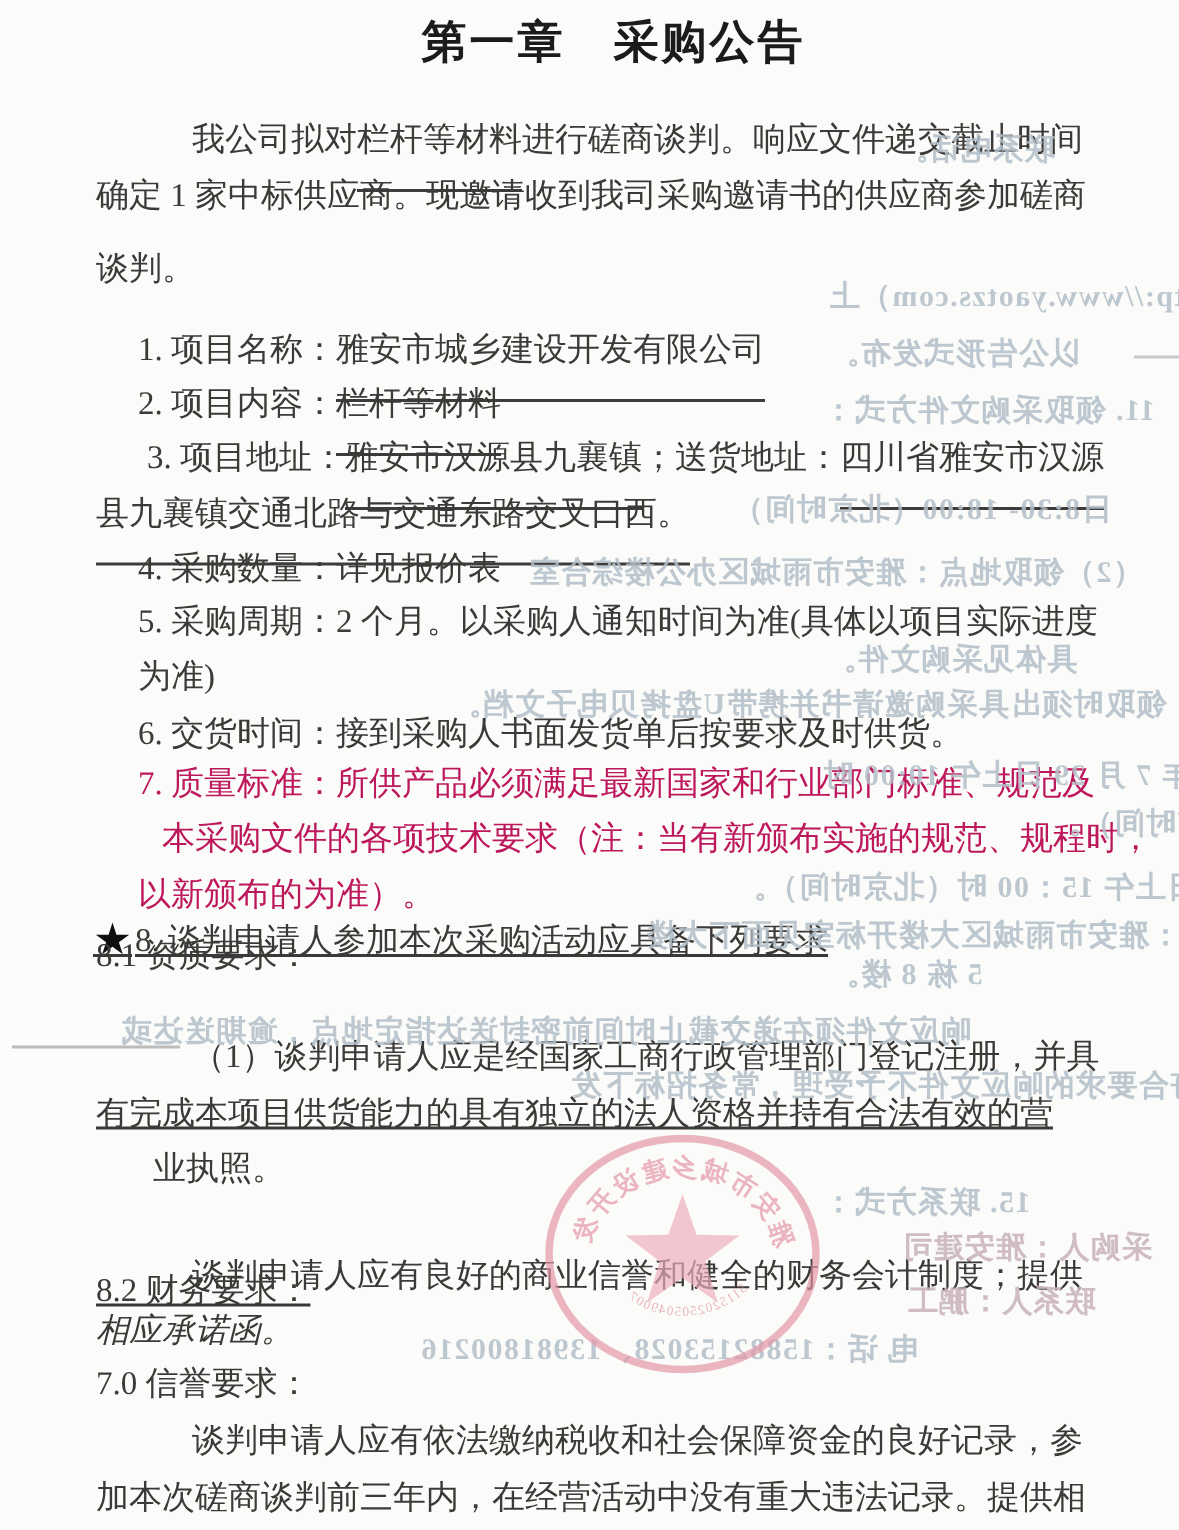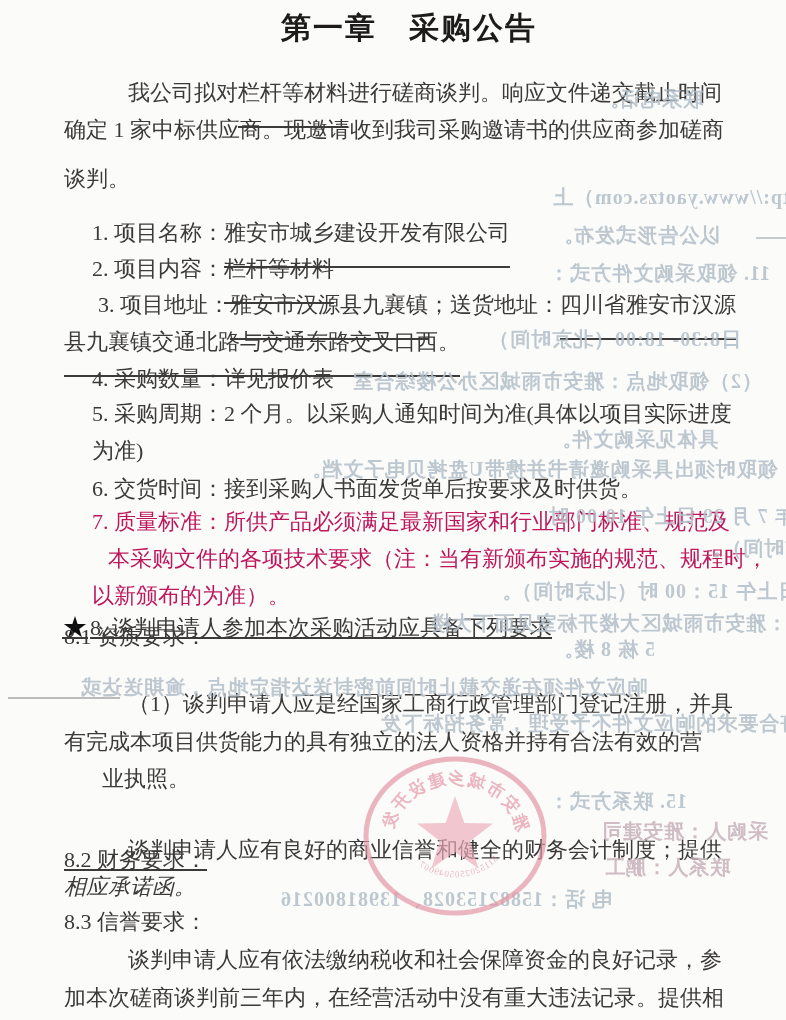--- a/index.html
+++ b/index.html
@@ -71,26 +71,26 @@
       <div class="line" style="left: 92px; top: 364px;"><span class="seg">4. 采购数量：详见报价表</span></div>
       <div class="line" style="left: 92px; top: 399px;"><span class="seg">5. 采购周期：2 个月。以采购人通知时间为准(具体以项目实际进度</span></div>
       <div class="line" style="left: 92px; top: 436px;"><span class="seg">为准)</span></div>
       <div class="line" style="left: 92px; top: 474px;"><span class="seg">6. 交货时间：接到采购人书面发货单后按要求及时供货。</span></div>
       <div class="line bold" style="left: 92px; top: 507px;"><span class="seg">7. 质量标准：所供产品必须满足最新国家和行业部门标准、规范及</span></div>
       <div class="line bold" style="left: 92px; top: 544px; margin-left: 16px;"><span class="seg">本采购文件的各项技术要求（注：当有新颁布实施的规范、规程时，</span></div>
       <div class="line bold" style="left: 92px; top: 581px;"><span class="seg">以新颁布的为准）。</span></div>
       <div class="line" style="left: 62px; top: 612px; text-decoration: underline;"><span class="seg star">★</span><span class="seg">8. 谈判申请人参加本次采购活动应具备下列要求</span></div>
       <div class="line" style="left: 64px; top: 622px;"><span class="seg">8.1 资质要求：</span></div>
       <div class="line" style="left: 128px; top: 689px;"><span class="seg">（1）谈判申请人应是经国家工商行政管理部门登记注册，并具</span></div>
-      <div class="line" style="left: 64px; top: 727px;"><span class="seg">有完成本项目供货能力的具有独立的法人资格并持有合法有效的营</span></div>
+      <div class="line" style="left: 64px; top: 727px; text-decoration: underline;"><span class="seg">有完成本项目供货能力的具有独立的法人资格并持有合法有效的营</span></div>
       <div class="line" style="left: 64px; top: 764px; margin-left: 38px;"><span class="seg">业执照。</span></div>
       <div class="line" style="left: 64px; top: 845px; text-decoration: underline;"><span class="seg">8.2 财务要求：</span></div>
       <div class="line" style="left: 128px; top: 835px;"><span class="seg">谈判申请人应有良好的商业信誉和健全的财务会计制度；提供</span></div>
       <div class="line" style="left: 64px; top: 872px; font-style: italic;"><span class="seg">相应承诺函。</span></div>
-      <div class="line" style="left: 64px; top: 907px;"><span class="seg">8.3 信誉要求：</span></div>
+      <div class="line" style="left: 64px; top: 907px;"><span class="seg">7.0 信誉要求：</span></div>
       <div class="line" style="left: 128px; top: 945px;"><span class="seg">谈判申请人应有依法缴纳税收和社会保障资金的良好记录，参</span></div>
       <div class="line" style="left: 64px; top: 983px;"><span class="seg">加本次磋商谈判前三年内，在经营活动中没有重大违法记录。提供相</span></div>
     </div>
 
   <div id="bleed-root">
       <div class="bleed" style="left: 598px; top: 86px;">联系电话。</div>
       <div class="bleed" style="left: 552px; top: 184px;">10. 本次采购公告在雅安发展投资公司官网（http://www.yaotzs.com）上</div>
       <div class="bleed" style="left: 552px; top: 222px;">以公告形式发布。</div>
       <div class="bleed" style="left: 548px; top: 260px;">11. 领取采购文件方式：</div>
       <div class="bleed" style="left: 488px; top: 326px;">日8:30- 18:00（北京时间）</div>

